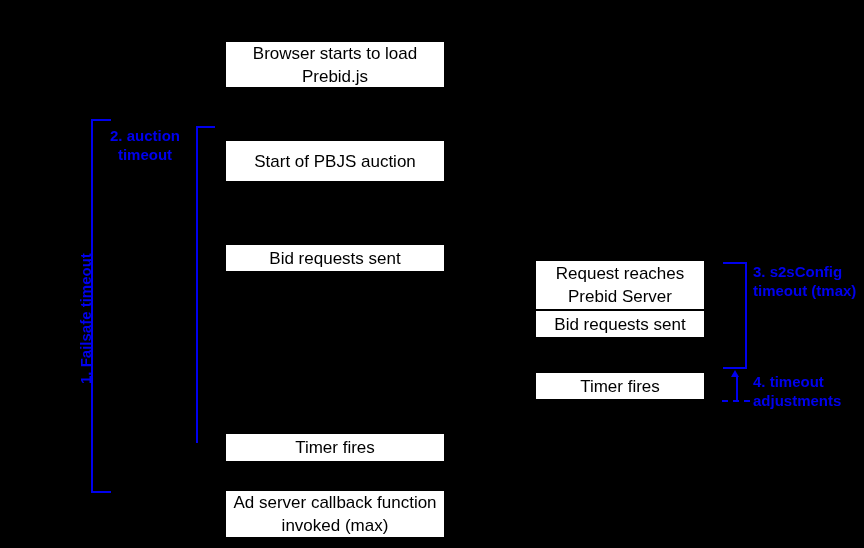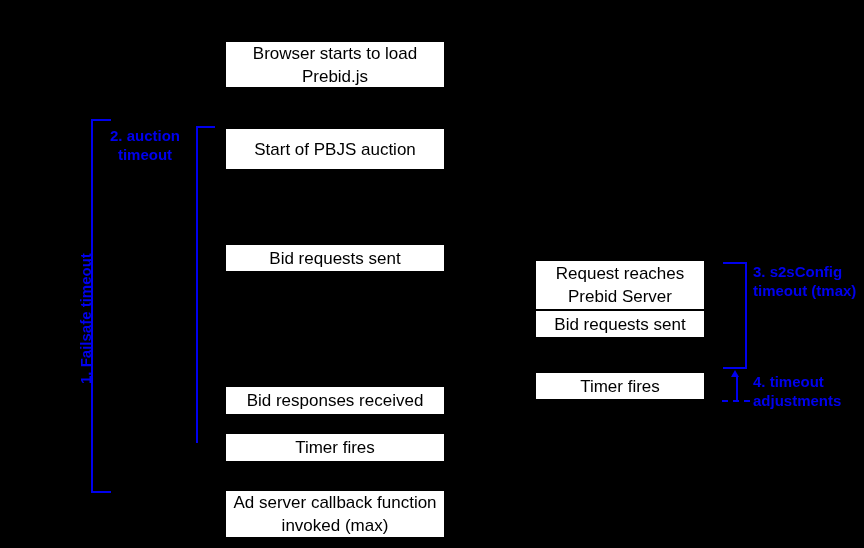--- a/index.html
+++ b/index.html
@@ -80,32 +80,29 @@
 </style>
 </head>
 <body>
 
 <div id="canvas">
 
   <div class="node" style="left:225px; top:41px; width:220px; height:47px;">
     <span>Browser starts to load Prebid.js</span>
   </div>
 
-  <div class="node" style="left:225px; top:128px; width:220px; height:42px;">
+  <div class="node" style="left:225px; top:140px; width:220px; height:42px;">
     <span>Start of PBJS auction</span>
   </div>
 
 
   <div class="node" style="left:225px; top:244px; width:220px; height:28px;">
     <span>Bid requests sent</span>
   </div>
 
-  <div class="node" style="left:225px; top:386px; width:220px; height:29px;">
-    <span>Bid responses received</span>
-  </div>
 
   <div class="node" style="left:225px; top:433px; width:220px; height:29px;">
     <span>Timer fires</span>
   </div>
 
   <div class="node" style="left:225px; top:490px; width:220px; height:48px;">
     <span>Ad server callback function invoked (max)</span>
   </div>
 
   <div class="node" style="left:535px; top:260px; width:170px; height:50px;">

